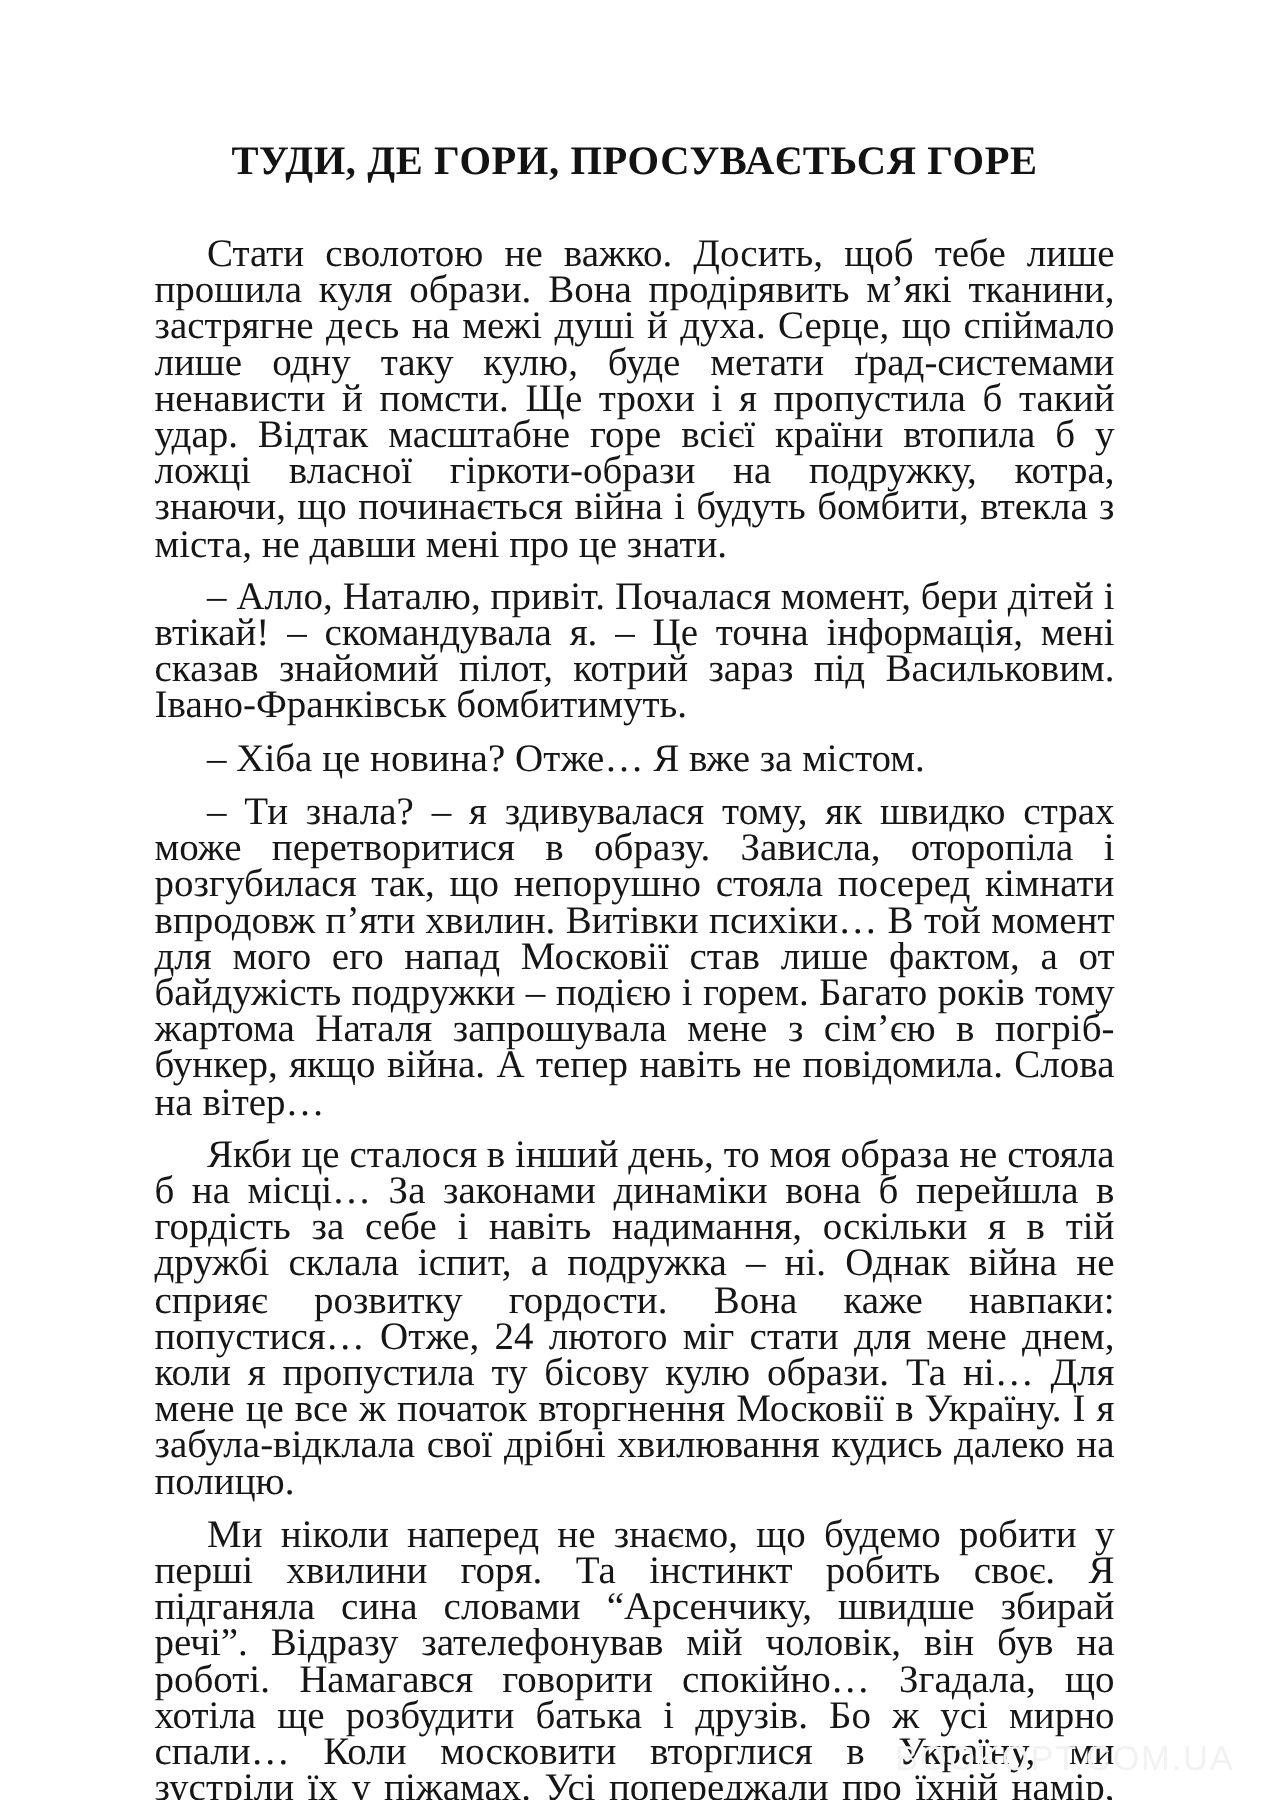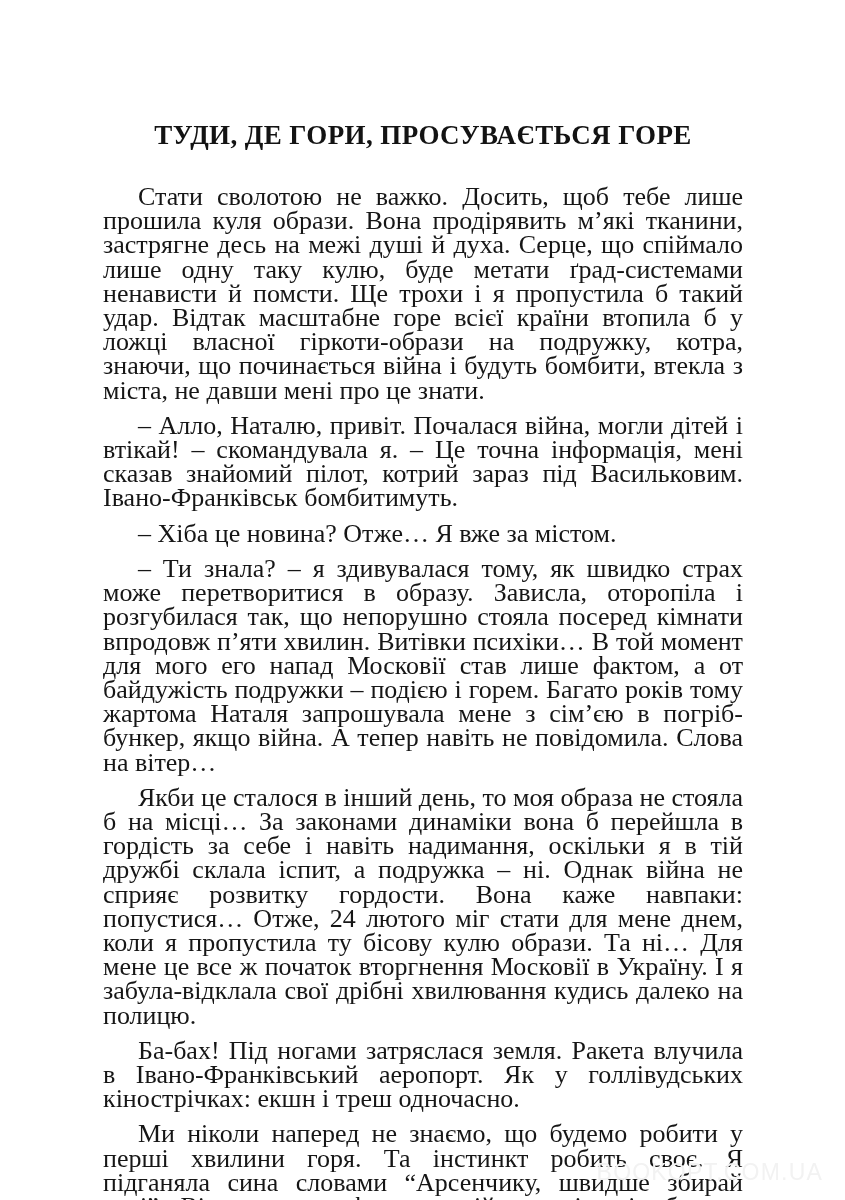--- a/index.html
+++ b/index.html
@@ -26,21 +26,21 @@
     left: 103px;
     top: 0;
     width: 640px;
   }
   .chapter-title {
     font-size: 27px;
     font-weight: bold;
     text-align: center;
     letter-spacing: 0.4px;
     margin: 0;
-    padding-top: 120px;
+    padding-top: 92px;
     padding-bottom: 0;
     line-height: 1.15;
     color: #131313;
     white-space: nowrap;
   }
   .body-text {
     margin-top: 34px;
   }
   p.para {
     margin: 0;
@@ -93,25 +93,24 @@
 <body>
 
 <div class="page">
 
   <div class="content">
 
     <h1 class="chapter-title">ТУДИ, ДЕ ГОРИ, ПРОСУВАЄТЬСЯ ГОРЕ</h1>
 
     <div class="body-text">
       <p class="para">Стати сволотою не важко. Досить, щоб тебе лише прошила куля образи. Вона продірявить м’які тканини, застрягне десь на межі душі й духа. Серце, що спіймало лише одну таку кулю, буде метати ґрад-системами ненависти й помсти. Ще трохи і я пропустила б такий удар. Відтак масштабне горе всієї країни втопила б у ложці власної гіркоти-образи на подружку, котра, знаючи, що починається війна і будуть бомбити, втекла з міста, не давши мені про це знати.</p>
-      <p class="para">– Алло, Наталю, привіт. Почалася війна, могли дітей і втікай! – скомандувала я. – Це точна інформація, мені сказав знайомий пілот, котрий зараз під Васильковим. Івано-Франківськ бомбитимуть.</p>
+      <p class="para">– Алло, Наталю, привіт. Почалася момент, бери дітей і втікай! – скомандувала я. – Це точна інформація, мені сказав знайомий пілот, котрий зараз під Васильковим. Івано-Франківськ бомбитимуть.</p>
       <p class="para tight">– Хіба це новина? Отже… Я вже за містом.</p>
       <p class="para tight">– Ти знала? – я здивувалася тому, як швидко страх може перетворитися в образу. Зависла, оторопіла і розгубилася так, що непорушно стояла посеред кімнати впродовж п’яти хвилин. Витівки психіки… В той момент для мого его напад Московії став лише фактом, а от байдужість подружки – подією і горем. Багато років тому жартома Наталя запрошувала мене з сім’єю в погріб-бункер, якщо війна. А тепер навіть не повідомила. Слова на вітер…</p>
       <p class="para">Якби це сталося в інший день, то моя образа не стояла б на місці… За законами динаміки вона б перейшла в гордість за себе і навіть надимання, оскільки я в тій дружбі склала іспит, а подружка – ні. Однак війна не сприяє розвитку гордости. Вона каже навпаки: попустися… Отже, 24 лютого міг стати для мене днем, коли я пропустила ту бісову кулю образи. Та ні… Для мене це все ж початок вторгнення Московії в Україну. І я забула-відклала свої дрібні хвилювання кудись далеко на полицю.</p>
-      <p class="para">Ба-бах! Під ногами затряслася земля. Ракета влучила в Івано-Франківський аеропорт. Як у голлівудських кінострічках: екшн і треш одночасно.</p>
       <p class="para">Ми ніколи наперед не знаємо, що будемо робити у перші хвилини горя. Та інстинкт робить своє. Я підганяла сина словами “Арсенчику, швидше збирай речі”. Відразу зателефонував мій чоловік, він був на роботі. Намагався говорити спокійно… Згадала, що хотіла ще розбудити батька і друзів. Бо ж усі мирно спали… Коли московити вторглися в Україну, ми зустріли їх у піжамах. Усі попереджали про їхній намір, але ми не могли цьому повірити.</p>
 
       <p class="closing">Отак навіть на захід України, туди, де гори, просунулося горе…</p>
 
       <div class="page-number">8</div>
     </div>
 
   </div>
 
   <div class="watermark">BOOKOPT.COM.UA</div>

